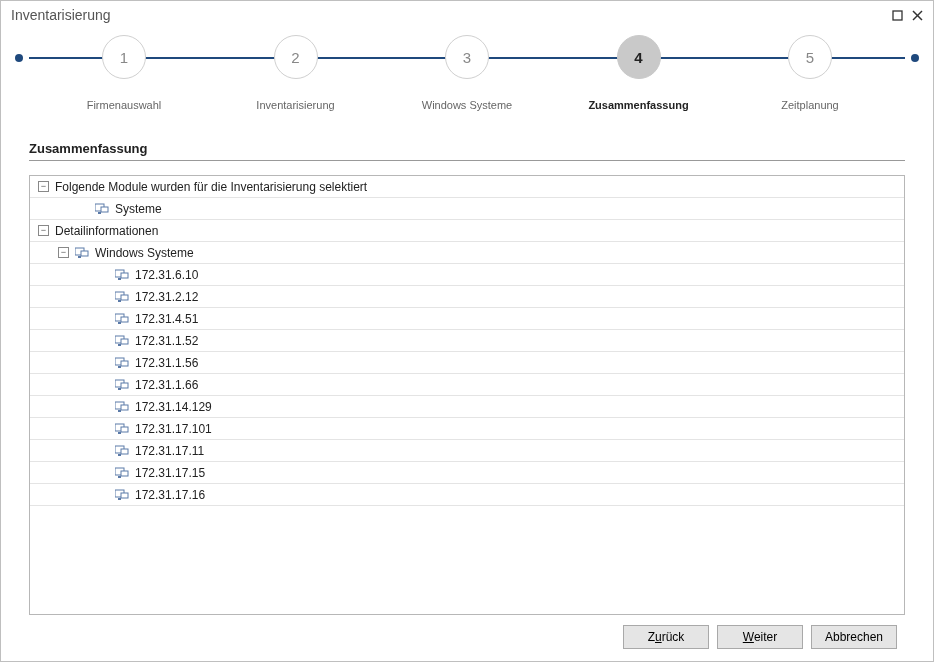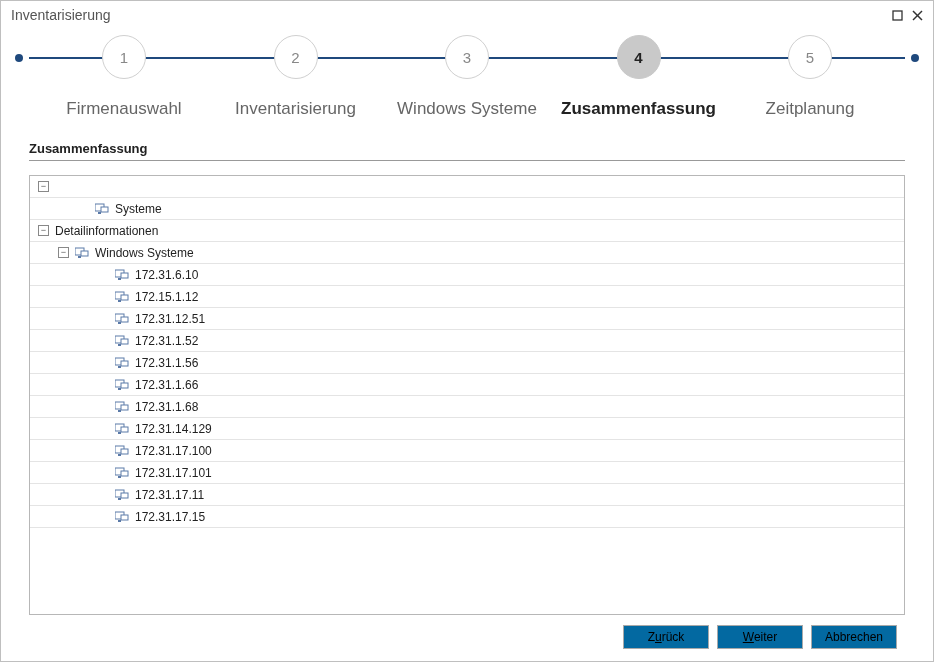--- a/index.html
+++ b/index.html
@@ -72,21 +72,21 @@
     position: relative; z-index: 2;
   }
   .step.active .step-circle {
     background: #c9c9c9;
     border-color: #c9c9c9;
     color: #222;
     font-weight: 600;
   }
   .step-label {
     margin-top: 20px;
-    font-size: 17px;
+    font-size: 11px;
     color: #666;
   }
   .step.active .step-label {
     font-weight: 700;
     color: #222;
   }
   .section-title {
     font-weight: 700;
     font-size: 13px;
     color: #222;
@@ -142,21 +142,21 @@
   }
   .indent { display: inline-block; flex-shrink: 0; }
   .button-row {
     display: flex; justify-content: flex-end;
     padding: 10px 8px 0 0;
     gap: 8px;
   }
   .btn {
     min-width: 86px; height: 24px;
     border: 1px solid #a9a9a9;
-    background: #0369a1;
+    background: #e5e5e5;
     font-size: 12px;
     cursor: pointer;
     padding: 0 10px;
   }
   .mnemonic { text-decoration: underline; }
 </style>
 </head>
 <body>
 
 <div class="window">
@@ -205,20 +205,21 @@
     </div>
 
     <div class="section-title">Zusammenfassung</div>
     <div class="hr"></div>
 
     <div class="tree-container">
       <div class="tree-scroll" id="tree-scroll">
           <div class="tree-row">
             <span class="indent" style="width: 0px;"></span>
             <span class="expander">−</span>
+            <span>Folgende Module wurden für die Inventarisierung selektiert</span>
           </div>
           <div class="tree-row">
             <span class="indent" style="width: 40px;"></span>
             <span class="expander none"></span>
             <span class="node-icon">
               <svg width="14" height="12" viewBox="0 0 14 12">
                 <rect x="0" y="1" width="9" height="7" fill="#fff" stroke="#5b7aa8" stroke-width="1"></rect>
                 <rect x="3" y="9" width="3" height="2" fill="#5b7aa8"></rect>
                 <rect x="6" y="4" width="7" height="5" fill="#fff" stroke="#5b7aa8" stroke-width="1"></rect>
               </svg>
@@ -257,33 +258,33 @@
           <div class="tree-row">
             <span class="indent" style="width: 60px;"></span>
             <span class="expander none"></span>
             <span class="node-icon">
               <svg width="14" height="12" viewBox="0 0 14 12">
                 <rect x="0" y="1" width="9" height="7" fill="#fff" stroke="#5b7aa8" stroke-width="1"></rect>
                 <rect x="3" y="9" width="3" height="2" fill="#5b7aa8"></rect>
                 <rect x="6" y="4" width="7" height="5" fill="#fff" stroke="#5b7aa8" stroke-width="1"></rect>
               </svg>
             </span>
-            <span>172.15.1.12</span>
-          </div>
-          <div class="tree-row">
-            <span class="indent" style="width: 60px;"></span>
-            <span class="expander none"></span>
-            <span class="node-icon">
-              <svg width="14" height="12" viewBox="0 0 14 12">
-                <rect x="0" y="1" width="9" height="7" fill="#fff" stroke="#5b7aa8" stroke-width="1"></rect>
-                <rect x="3" y="9" width="3" height="2" fill="#5b7aa8"></rect>
-                <rect x="6" y="4" width="7" height="5" fill="#fff" stroke="#5b7aa8" stroke-width="1"></rect>
-              </svg>
-            </span>
-            <span>172.31.12.51</span>
+            <span>172.31.2.12</span>
+          </div>
+          <div class="tree-row">
+            <span class="indent" style="width: 60px;"></span>
+            <span class="expander none"></span>
+            <span class="node-icon">
+              <svg width="14" height="12" viewBox="0 0 14 12">
+                <rect x="0" y="1" width="9" height="7" fill="#fff" stroke="#5b7aa8" stroke-width="1"></rect>
+                <rect x="3" y="9" width="3" height="2" fill="#5b7aa8"></rect>
+                <rect x="6" y="4" width="7" height="5" fill="#fff" stroke="#5b7aa8" stroke-width="1"></rect>
+              </svg>
+            </span>
+            <span>172.31.4.51</span>
           </div>
           <div class="tree-row">
             <span class="indent" style="width: 60px;"></span>
             <span class="expander none"></span>
             <span class="node-icon">
               <svg width="14" height="12" viewBox="0 0 14 12">
                 <rect x="0" y="1" width="9" height="7" fill="#fff" stroke="#5b7aa8" stroke-width="1"></rect>
                 <rect x="3" y="9" width="3" height="2" fill="#5b7aa8"></rect>
                 <rect x="6" y="4" width="7" height="5" fill="#fff" stroke="#5b7aa8" stroke-width="1"></rect>
               </svg>
@@ -317,56 +318,32 @@
           <div class="tree-row">
             <span class="indent" style="width: 60px;"></span>
             <span class="expander none"></span>
             <span class="node-icon">
               <svg width="14" height="12" viewBox="0 0 14 12">
                 <rect x="0" y="1" width="9" height="7" fill="#fff" stroke="#5b7aa8" stroke-width="1"></rect>
                 <rect x="3" y="9" width="3" height="2" fill="#5b7aa8"></rect>
                 <rect x="6" y="4" width="7" height="5" fill="#fff" stroke="#5b7aa8" stroke-width="1"></rect>
               </svg>
             </span>
-            <span>172.31.1.68</span>
-          </div>
-          <div class="tree-row">
-            <span class="indent" style="width: 60px;"></span>
-            <span class="expander none"></span>
-            <span class="node-icon">
-              <svg width="14" height="12" viewBox="0 0 14 12">
-                <rect x="0" y="1" width="9" height="7" fill="#fff" stroke="#5b7aa8" stroke-width="1"></rect>
-                <rect x="3" y="9" width="3" height="2" fill="#5b7aa8"></rect>
-                <rect x="6" y="4" width="7" height="5" fill="#fff" stroke="#5b7aa8" stroke-width="1"></rect>
-              </svg>
-            </span>
             <span>172.31.14.129</span>
           </div>
           <div class="tree-row">
             <span class="indent" style="width: 60px;"></span>
             <span class="expander none"></span>
             <span class="node-icon">
               <svg width="14" height="12" viewBox="0 0 14 12">
                 <rect x="0" y="1" width="9" height="7" fill="#fff" stroke="#5b7aa8" stroke-width="1"></rect>
                 <rect x="3" y="9" width="3" height="2" fill="#5b7aa8"></rect>
                 <rect x="6" y="4" width="7" height="5" fill="#fff" stroke="#5b7aa8" stroke-width="1"></rect>
               </svg>
             </span>
-            <span>172.31.17.100</span>
-          </div>
-          <div class="tree-row">
-            <span class="indent" style="width: 60px;"></span>
-            <span class="expander none"></span>
-            <span class="node-icon">
-              <svg width="14" height="12" viewBox="0 0 14 12">
-                <rect x="0" y="1" width="9" height="7" fill="#fff" stroke="#5b7aa8" stroke-width="1"></rect>
-                <rect x="3" y="9" width="3" height="2" fill="#5b7aa8"></rect>
-                <rect x="6" y="4" width="7" height="5" fill="#fff" stroke="#5b7aa8" stroke-width="1"></rect>
-              </svg>
-            </span>
             <span>172.31.17.101</span>
           </div>
           <div class="tree-row">
             <span class="indent" style="width: 60px;"></span>
             <span class="expander none"></span>
             <span class="node-icon">
               <svg width="14" height="12" viewBox="0 0 14 12">
                 <rect x="0" y="1" width="9" height="7" fill="#fff" stroke="#5b7aa8" stroke-width="1"></rect>
                 <rect x="3" y="9" width="3" height="2" fill="#5b7aa8"></rect>
                 <rect x="6" y="4" width="7" height="5" fill="#fff" stroke="#5b7aa8" stroke-width="1"></rect>
@@ -378,20 +355,32 @@
             <span class="indent" style="width: 60px;"></span>
             <span class="expander none"></span>
             <span class="node-icon">
               <svg width="14" height="12" viewBox="0 0 14 12">
                 <rect x="0" y="1" width="9" height="7" fill="#fff" stroke="#5b7aa8" stroke-width="1"></rect>
                 <rect x="3" y="9" width="3" height="2" fill="#5b7aa8"></rect>
                 <rect x="6" y="4" width="7" height="5" fill="#fff" stroke="#5b7aa8" stroke-width="1"></rect>
               </svg>
             </span>
             <span>172.31.17.15</span>
+          </div>
+          <div class="tree-row">
+            <span class="indent" style="width: 60px;"></span>
+            <span class="expander none"></span>
+            <span class="node-icon">
+              <svg width="14" height="12" viewBox="0 0 14 12">
+                <rect x="0" y="1" width="9" height="7" fill="#fff" stroke="#5b7aa8" stroke-width="1"></rect>
+                <rect x="3" y="9" width="3" height="2" fill="#5b7aa8"></rect>
+                <rect x="6" y="4" width="7" height="5" fill="#fff" stroke="#5b7aa8" stroke-width="1"></rect>
+              </svg>
+            </span>
+            <span>172.31.17.16</span>
           </div>
         </div>
     </div>
 
     <div class="button-row">
       <button class="btn">
         <span>Z</span><span class="mnemonic">u</span><span>rück</span>
       </button>
       <button class="btn">
         <span></span><span class="mnemonic">W</span><span>eiter</span>

